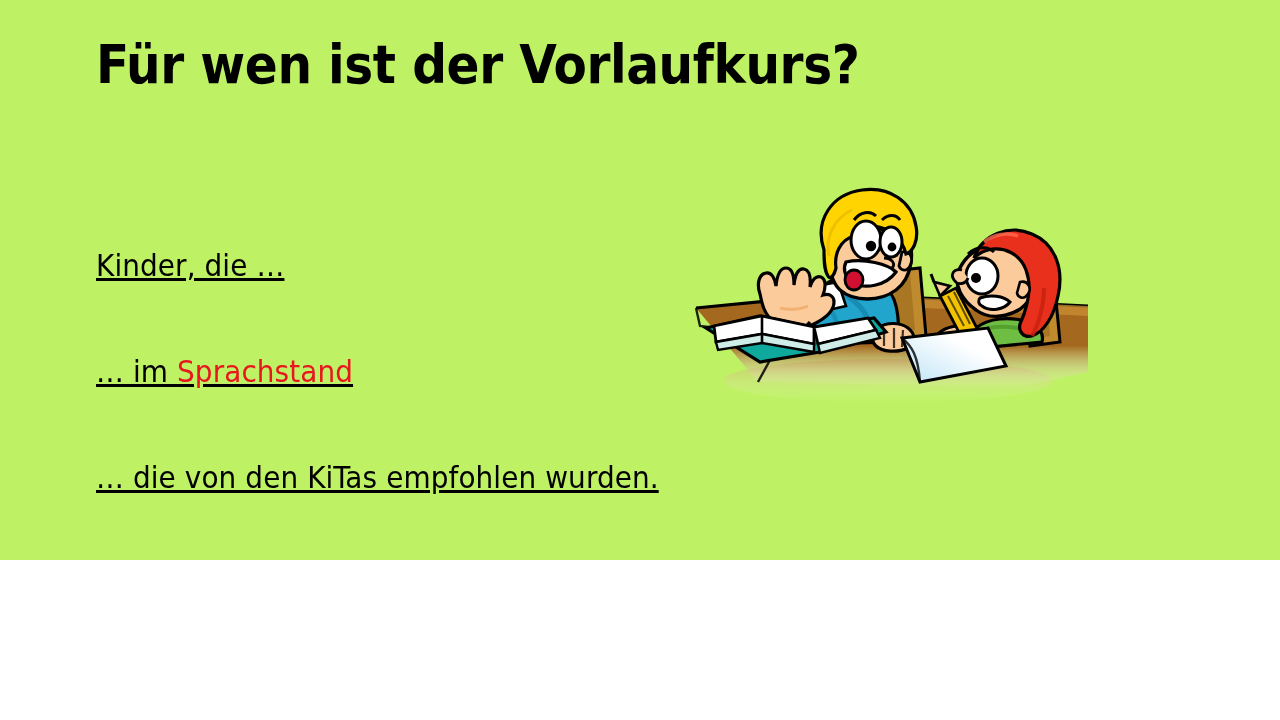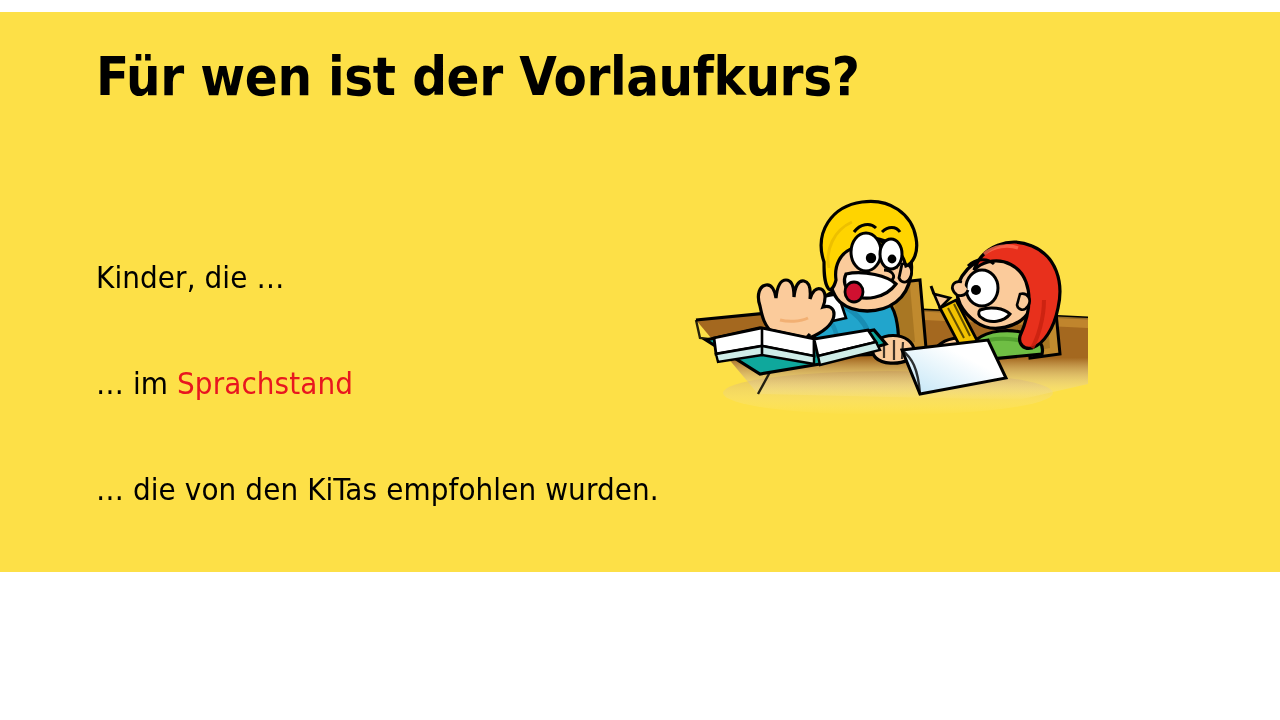--- a/index.html
+++ b/index.html
@@ -10,24 +10,24 @@
     width: 1280px;
     height: 720px;
     background: #FFFFFF;
     font-family: "Liberation Sans", sans-serif;
     overflow: hidden;
     position: relative;
   }
 
   #slide {
     position: absolute;
-    left: 0; top: 12px;
+    left: 0; top: 0;
     width: 1280px;
     height: 560px;
-    background: #fde047;
+    background: #bef264;
   }
 
   
   #slide-title {
     position: absolute;
     left: 96px;
     top: 33px;
     width: 1090px;
     font-family: "DejaVu Sans Condensed", "Liberation Sans Narrow", "Liberation Sans", sans-serif;
     font-size: 54px;
@@ -39,20 +39,21 @@
     white-space: nowrap;
   }
 
   
   #body-text {
     position: absolute;
     left: 96px;
     top: 238px;
     width: 840px;
     color: #000000;
+    text-decoration: underline;
   }
 
   .body-line {
     font-family: "DejaVu Sans Condensed", "Liberation Sans Narrow", "Liberation Sans", sans-serif;
     font-size: 31px;
     font-weight: normal;
     line-height: 54px;
     color: #000000;
     white-space: nowrap;
     letter-spacing: 0.1px;

